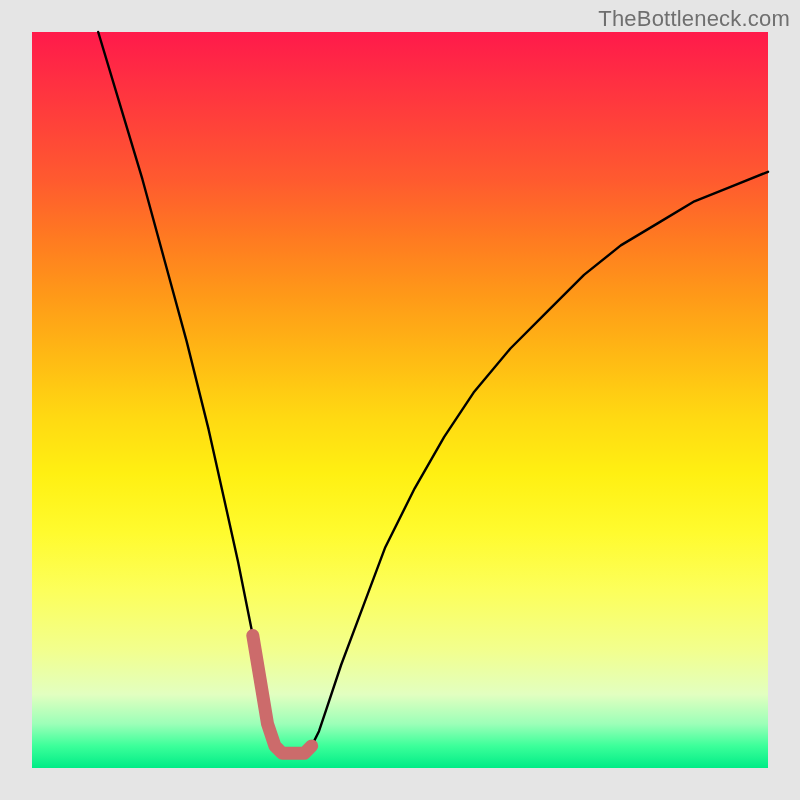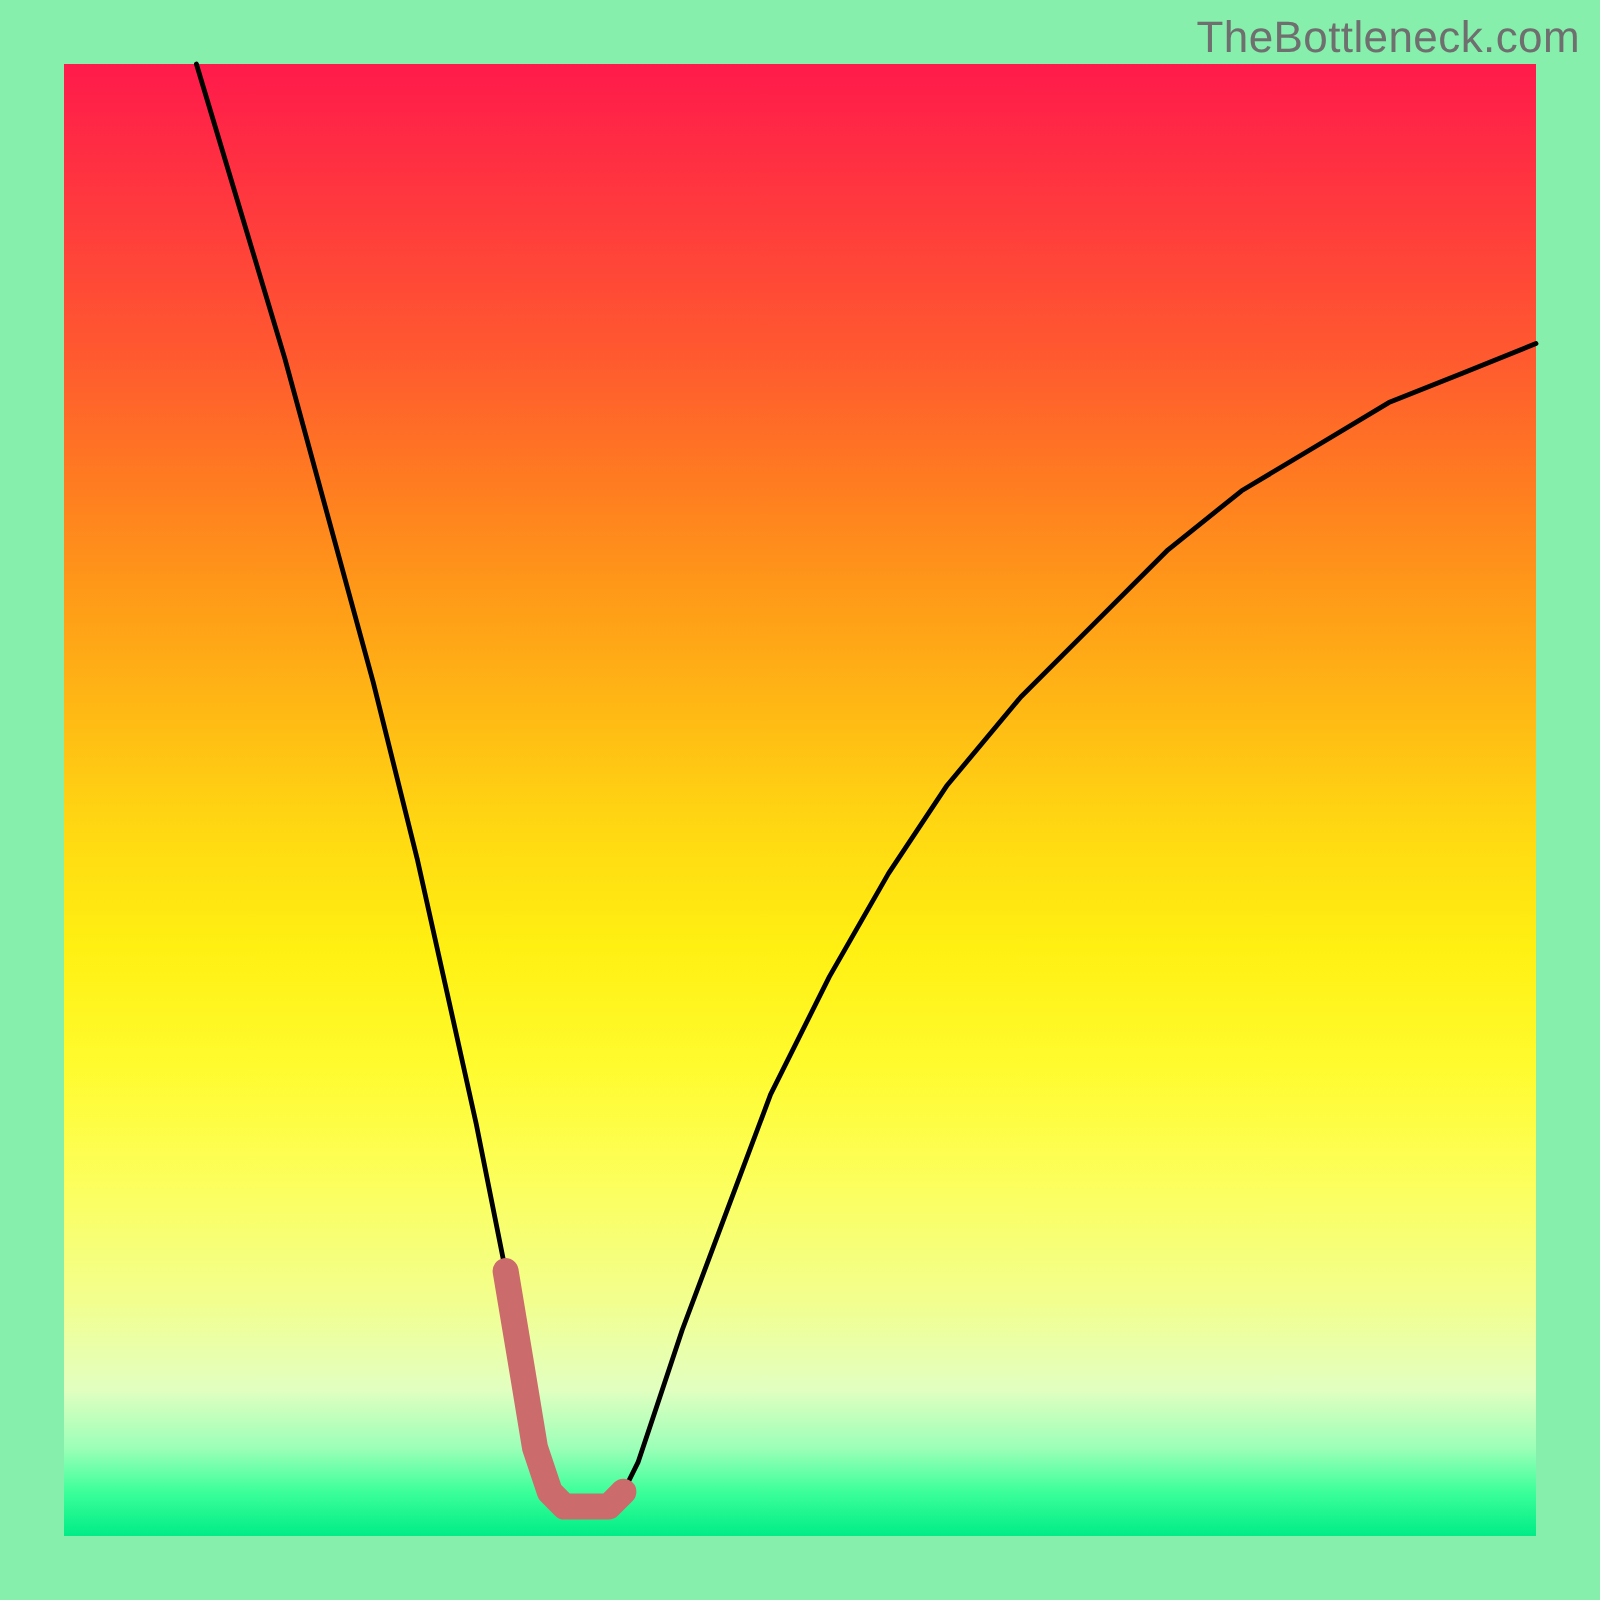--- a/index.html
+++ b/index.html
@@ -10,21 +10,21 @@
     background: #000;
     overflow: hidden;
     font-family: Arial, Helvetica, sans-serif;
   }
   .frame {
     position: absolute;
     left: 0;
     top: 0;
     width: 800px;
     height: 800px;
-    background: #86efac;
+    background: #e5e5e5;
   }
   .plot {
     position: absolute;
     left: 32px;
     top: 32px;
     width: 736px;
     height: 736px;
     
     background: linear-gradient(to bottom,
       #ff1a4b 0%,

